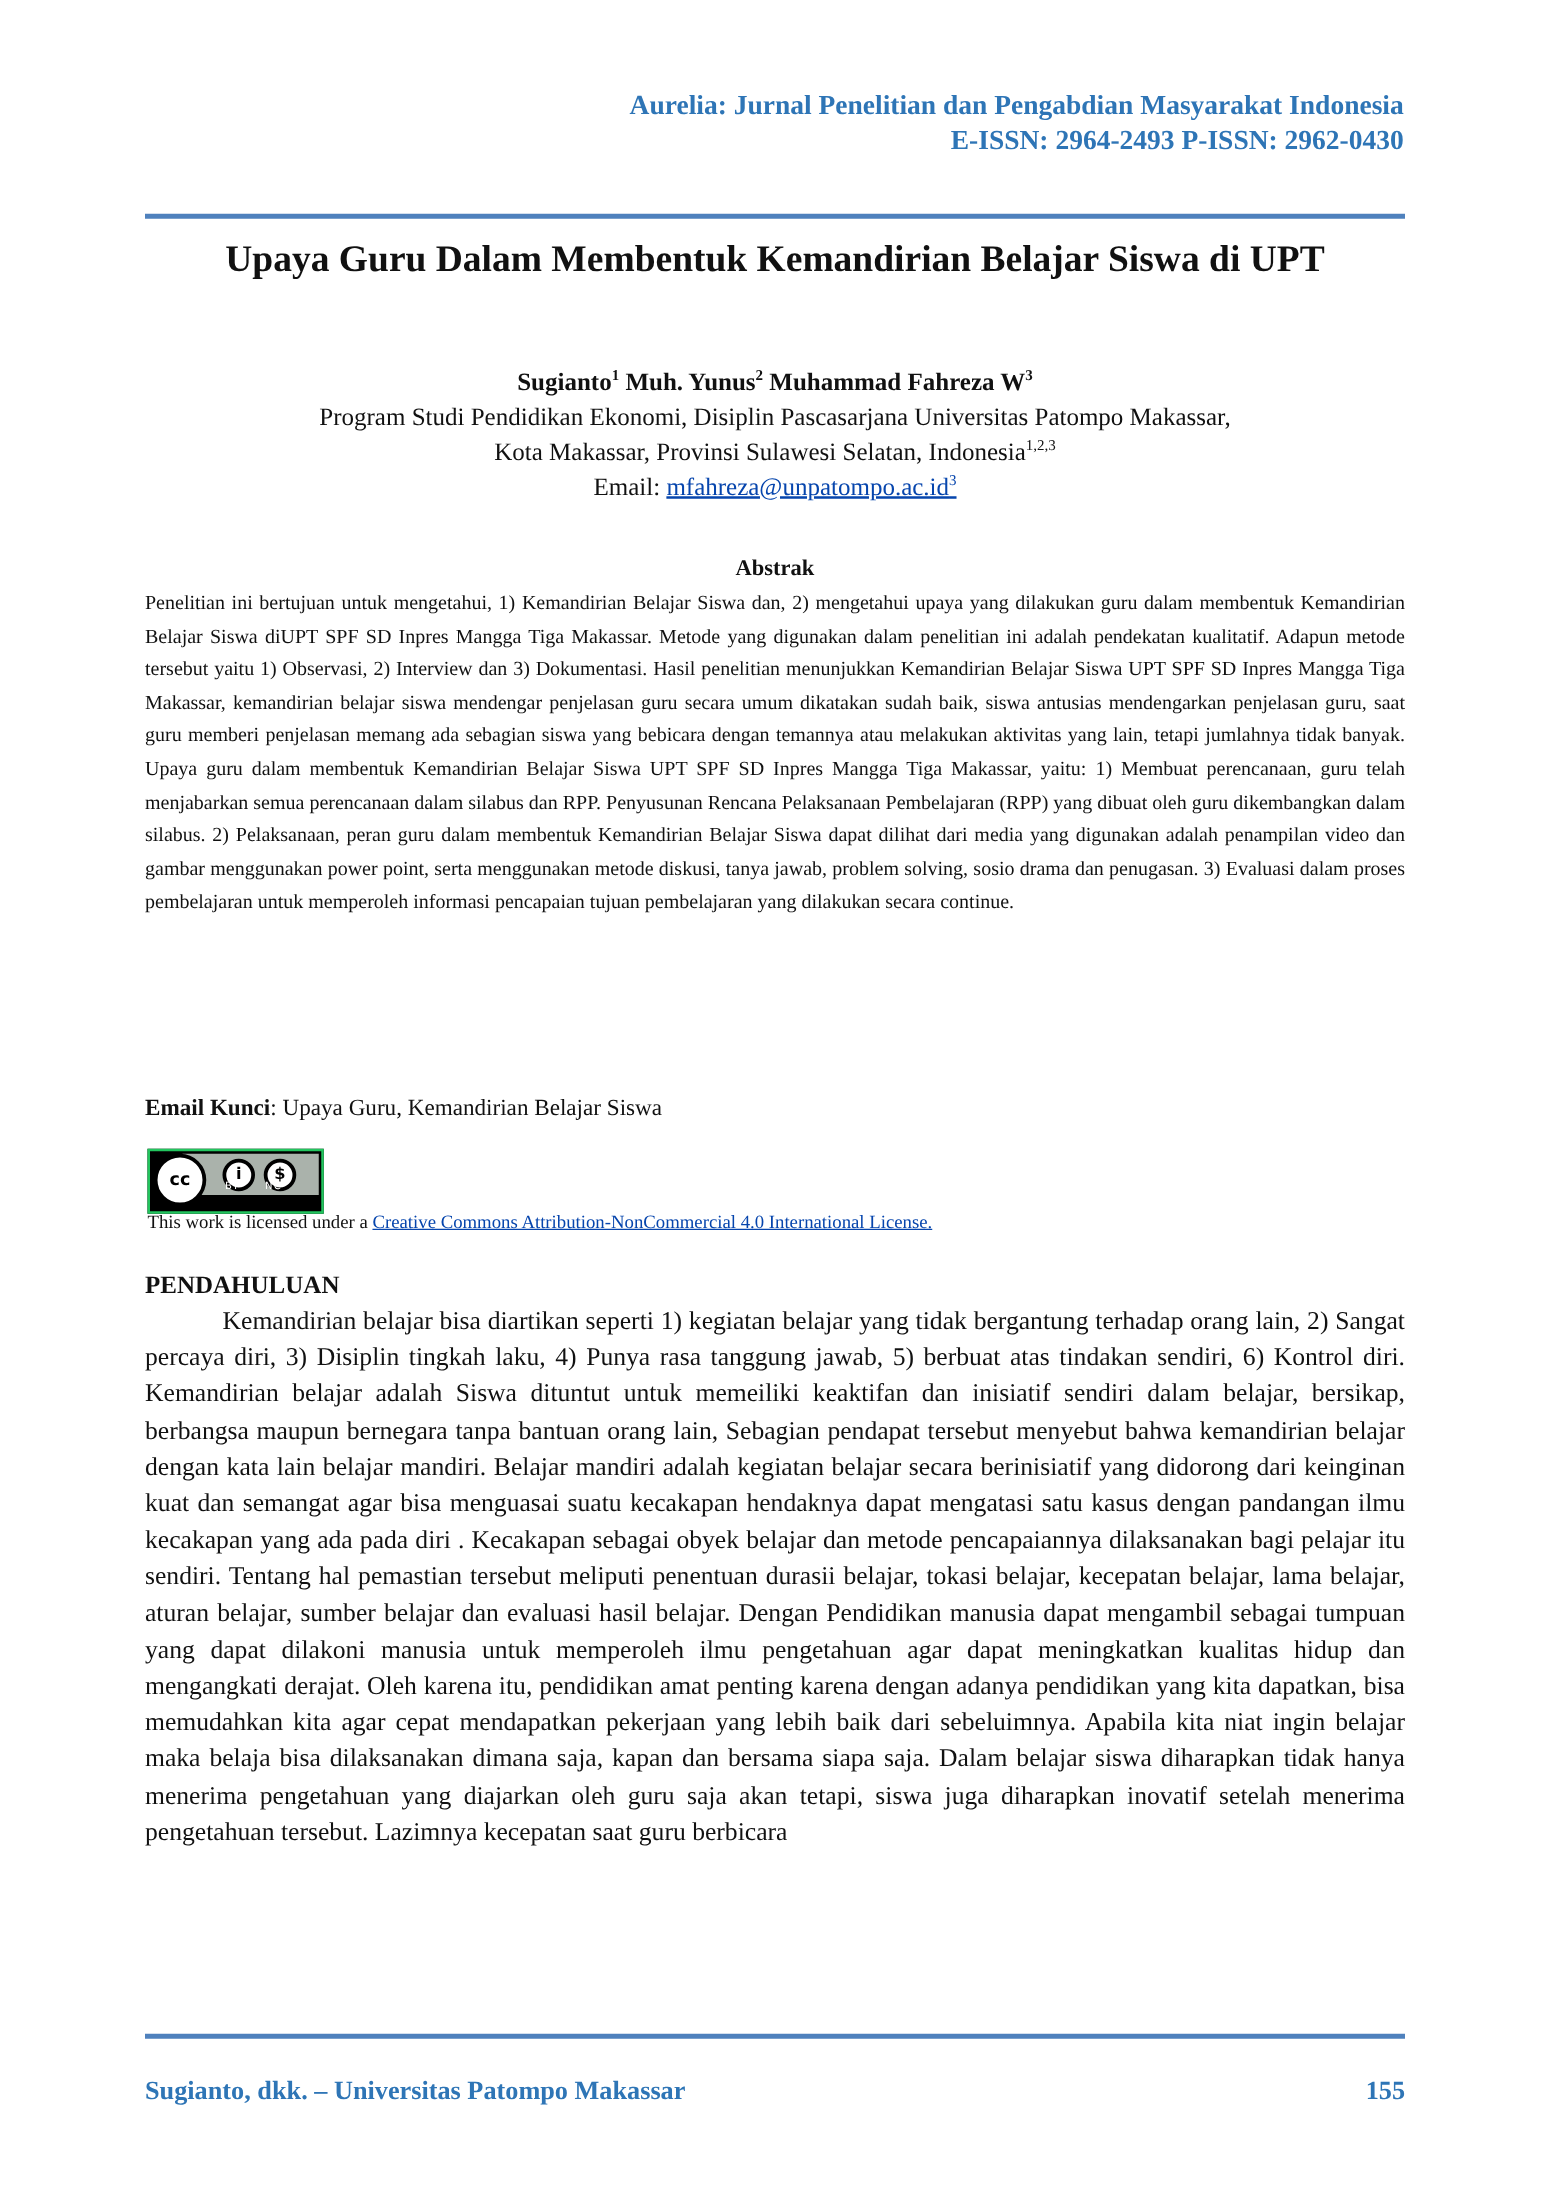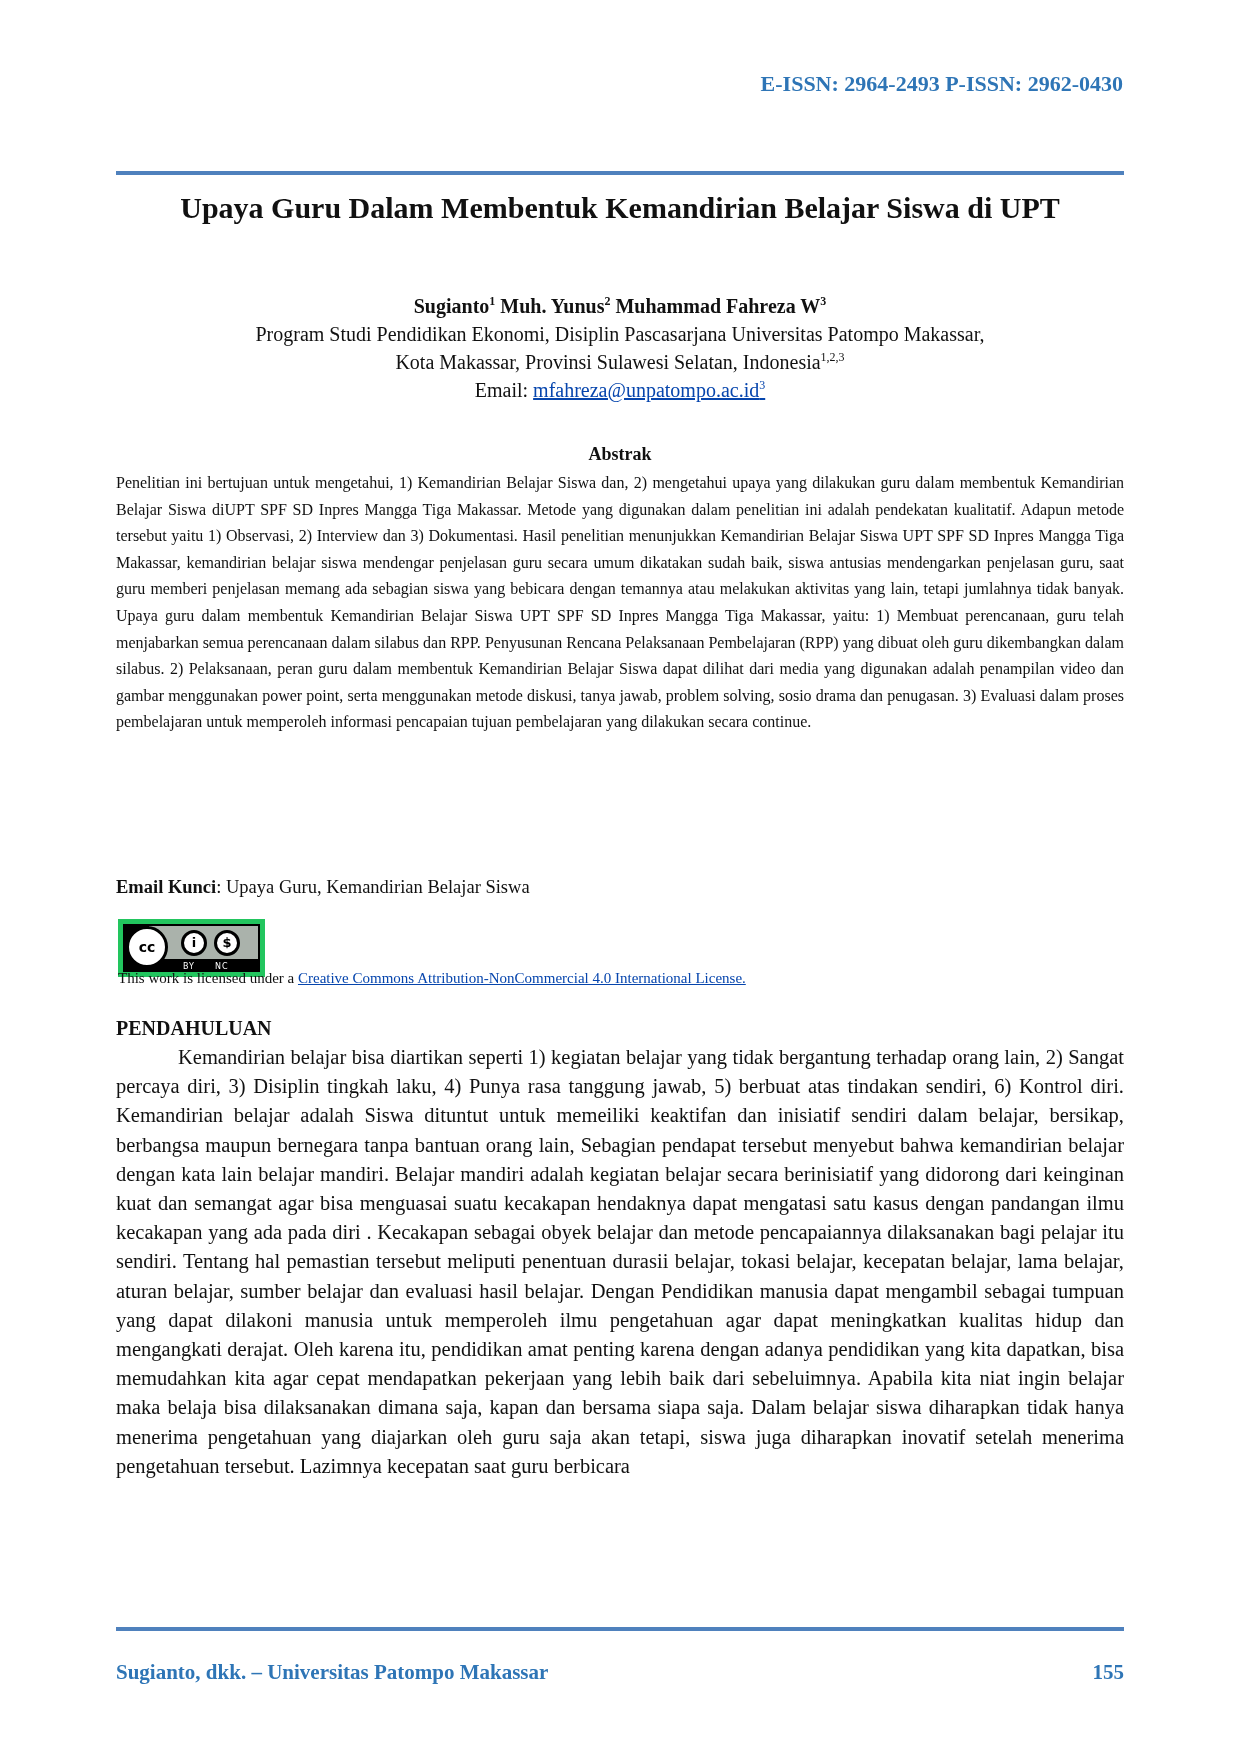--- a/index.html
+++ b/index.html
@@ -20,44 +20,45 @@
   .affil a { color: #0645ad; text-decoration: underline; }
   sup { font-size: 12px; line-height: 0; }
   .abs-head { position: absolute; left: 116px; width: 1008px; top: 444px; text-align: center;
               font-family: "Liberation Serif", serif; font-weight: bold; font-size: 18px; }
   .abs { position: absolute; left: 116px; width: 1008px; top: 470px;
          font-family: Liberation Serif, serif; font-size: 16px; line-height: 26.6px;
          text-align: justify; margin: 0; }
   .kw { position: absolute; left: 116px; top: 877px; font-family: "Liberation Serif", serif; font-size: 18.5px; }
   .kw b { font-weight: bold; }
   .cc { position: absolute; left: 118px; top: 919px; width: 137px; height: 48px; background: #000;
-        border: 5px solid #22c55e; }
+        border: 2px solid #22c55e; }
   .cc .grey { position: absolute; left: 26px; top: 2px; right: 2px; height: 33px; background: #aab2ab; }
   .cc .circ { position: absolute; border-radius: 50%; background: #fff; border: 3px solid #000;
               font-family: "DejaVu Sans", sans-serif; font-weight: bold; text-align: center; color: #000; }
   .cc .c1 { left: 3px; top: 2px; width: 36px; height: 36px; font-size: 14px; line-height: 36px; }
   .cc .c2 { left: 58px; top: 6px; width: 20px; height: 20px; font-size: 13px; line-height: 20px; }
   .cc .c3 { left: 91px; top: 6px; width: 20px; height: 20px; font-size: 13px; line-height: 20px; }
-  .cc .lbl { position: absolute; bottom: 1px; color: #fff; font-family: "DejaVu Sans", sans-serif;
+  .cc .lbl { position: absolute; bottom: 16px; color: #fff; font-family: "DejaVu Sans", sans-serif;
              font-size: 8px; letter-spacing: 1px; }
   .lic { position: absolute; left: 118px; top: 970px; font-family: "Liberation Serif", serif; font-size: 15px; }
   .lic a { color: #0645ad; text-decoration: underline; }
   .sec { position: absolute; left: 116px; top: 1017px; font-family: "Liberation Serif", serif;
          font-weight: bold; font-size: 20px; }
   .body { position: absolute; left: 116px; width: 1008px; top: 1043px; margin: 0;
           font-family: "Liberation Serif", serif; font-size: 20.5px; line-height: 29.2px;
           text-align: justify; text-indent: 62px; }
   .foot { position: absolute; left: 116px; width: 1008px; top: 1660px;
           color: #2e75b6; font-family: "Liberation Serif", serif; font-weight: bold; font-size: 21px;
           display: flex; justify-content: space-between; }
 </style>
 </head>
 <body>
 
 <div class="hdr">
+  <div>Aurelia: Jurnal Penelitian dan Pengabdian Masyarakat Indonesia</div>
   <div>E-ISSN: 2964-2493 P-ISSN: 2962-0430</div>
 </div>
 <div class="rule top"></div>
 
 <div class="title">
   <div>Upaya Guru Dalam Membentuk Kemandirian Belajar Siswa di UPT</div>
 </div>
 
 <div class="authors">
   <span>Sugianto</span><sup>1</sup>

